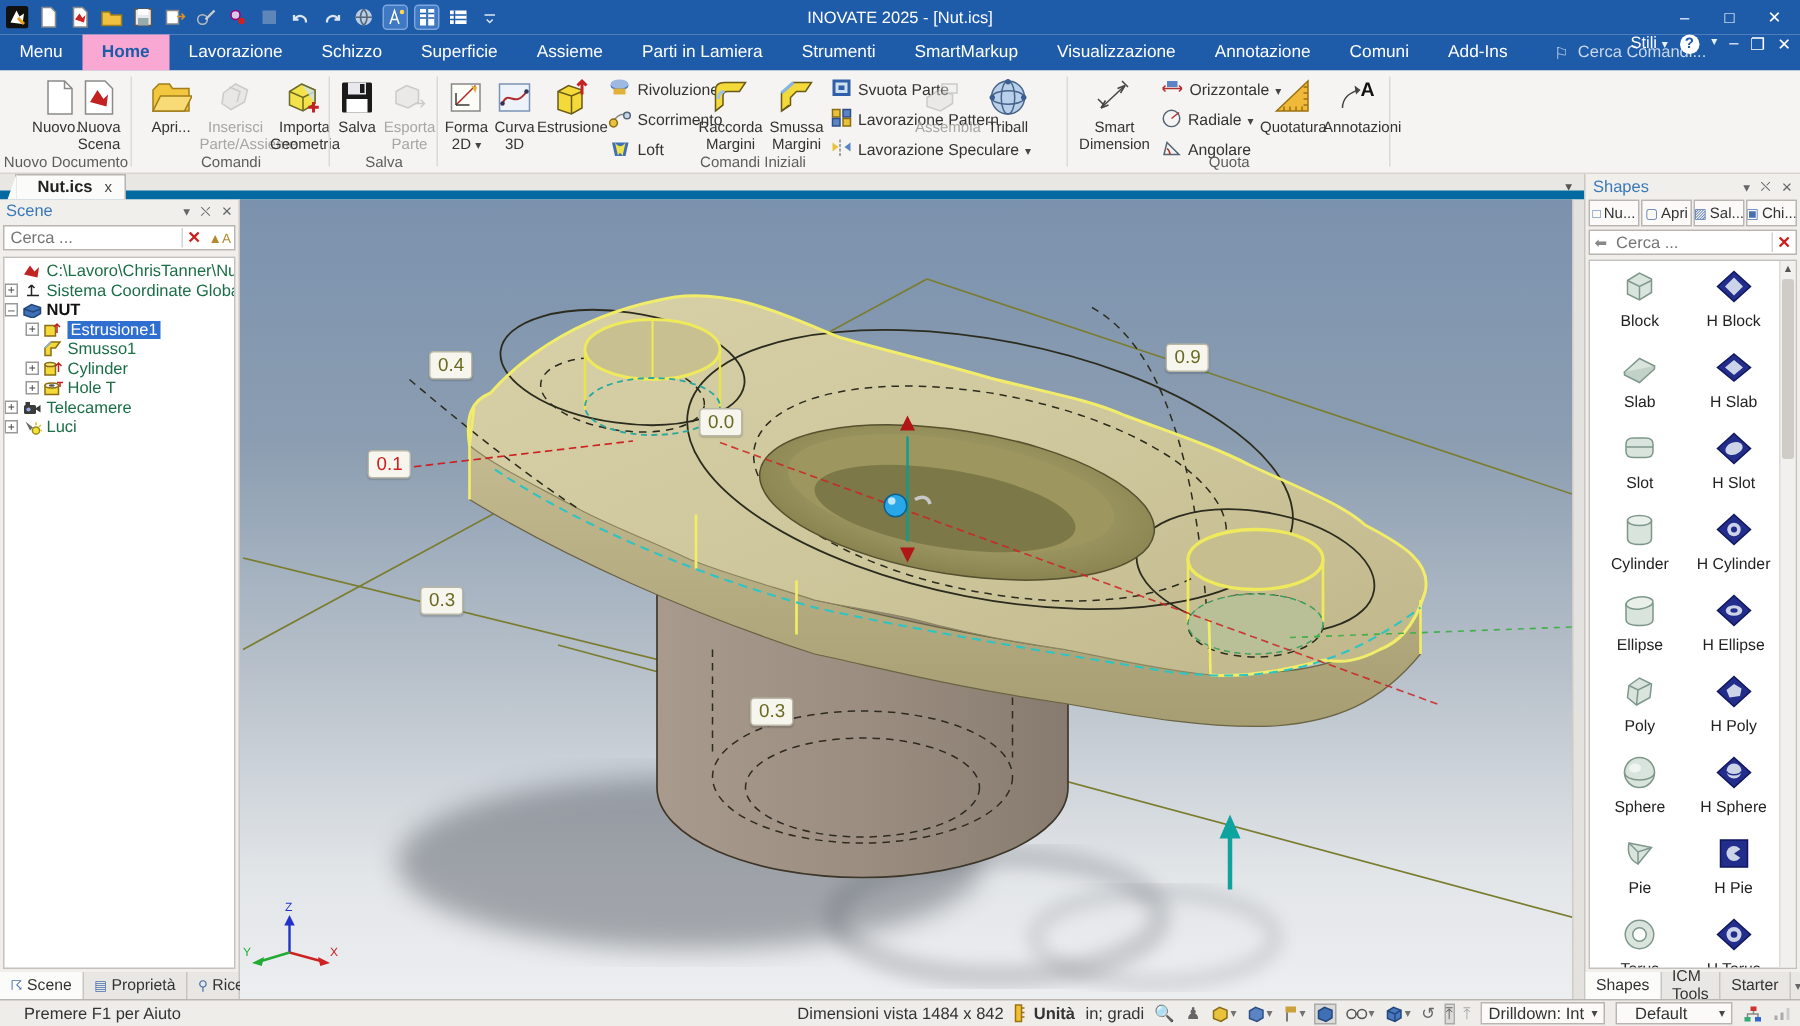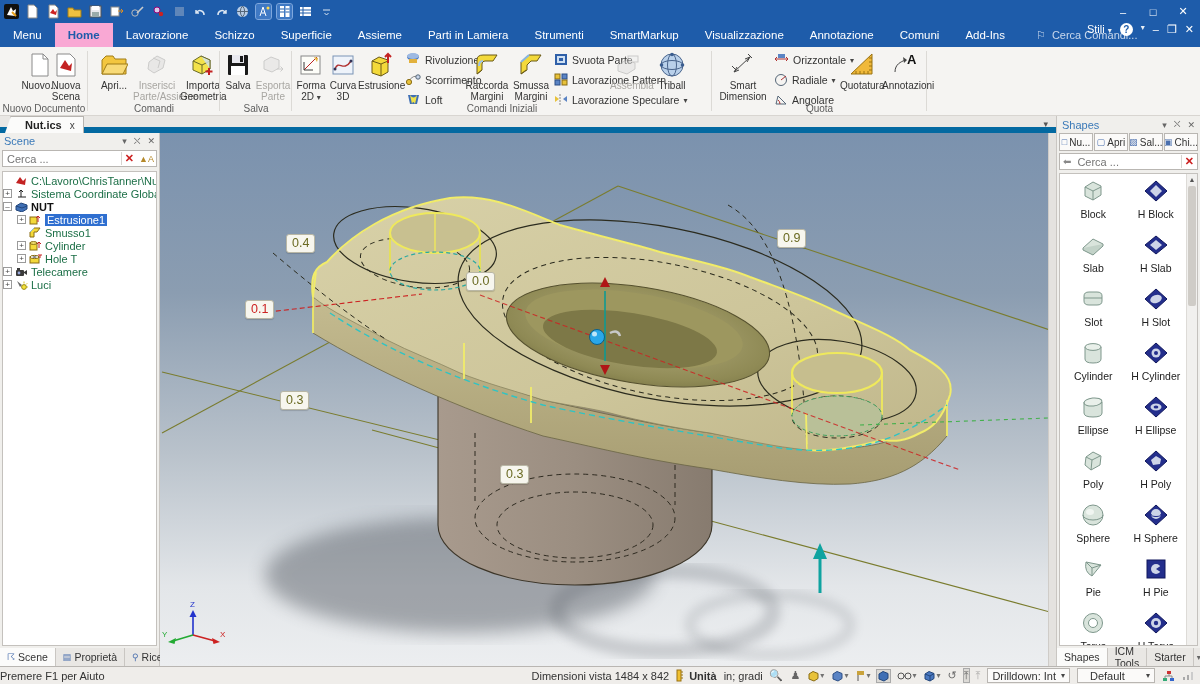--- a/index.html
+++ b/index.html
@@ -88,21 +88,21 @@
   .shape-item { display:flex; flex-direction:column; align-items:center; gap:4px; height:47px; }
   .shape-item svg { width:26px; height:26px; }
   .shape-item .slabel { font-size:10.5px; color:#222; }
   .vscroll { position:absolute; right:0; top:0; bottom:0; width:11px; background:#f1f0ee; border-left:1px solid #dddbd7; }
   .vscroll .arr { height:11px; text-align:center; font-size:7px; color:#555; line-height:11px; }
   .vscroll .thumb { position:absolute; left:1px; right:1px; top:12px; height:120px; background:#cfccc7; border-radius:2px; }
   .rp-tabs { position:absolute; left:1056px; top:648px; width:144px; height:18px; background:#e9e7e4; border-left:1px solid #c9c6c2; display:flex; align-items:stretch; font-size:10.5px; }
 
   
   .statusbar { position:absolute; left:0; top:666px; width:1200px; height:18px; background:#efedea; border-top:1px solid #b9b6b2; display:flex; align-items:center; font-size:11px; color:#333; }
-  .sb-left { padding-left:0; flex:1; }
+  .sb-left { padding-left:16px; flex:1; }
   .sb-right { display:flex; align-items:center; gap:7px; padding-right:6px; }
   .sb-ic { font-size:11px; color:#666; display:flex; align-items:center; }
   .sb-ic.pressed { background:#dcdad6; outline:1px solid #aaa; }
   .sb-drop { border:1px solid #b9b6b2; background:#fbfaf9; padding:0 4px; height:15px; display:flex; align-items:center; gap:5px; }
   .unit-chip { display:flex; align-items:center; gap:4px; }
 </style>
 </head>
 <body>
 
 <div class="app">
@@ -196,20 +196,21 @@
             <rect x="2" y="3" width="11" height="9" fill="#fff"></rect>
             <path d="M2 6 h11 M2 9 h11 M5 3 v9" stroke="#1e5caa"></path>
           </svg>
         </span>
       <span class="qicon">
           <svg viewBox="0 0 15 15">
             <path d="M4 6 h7 M5.5 9 l2 2 2-2" stroke="#dce6f2" fill="none"></path>
           </svg>
         </span>
     </div>
+    <div class="title-text">INOVATE 2025 - [Nut.ics]</div>
     <div class="win-controls">
       <div class="win-btn">–</div>
       <div class="win-btn">□</div>
       <div class="win-btn">✕</div>
     </div>
   </div>
 
   <div class="menubar">
     <div class="menu-tab">Menu</div>
     <div class="menu-tab active">Home</div>

